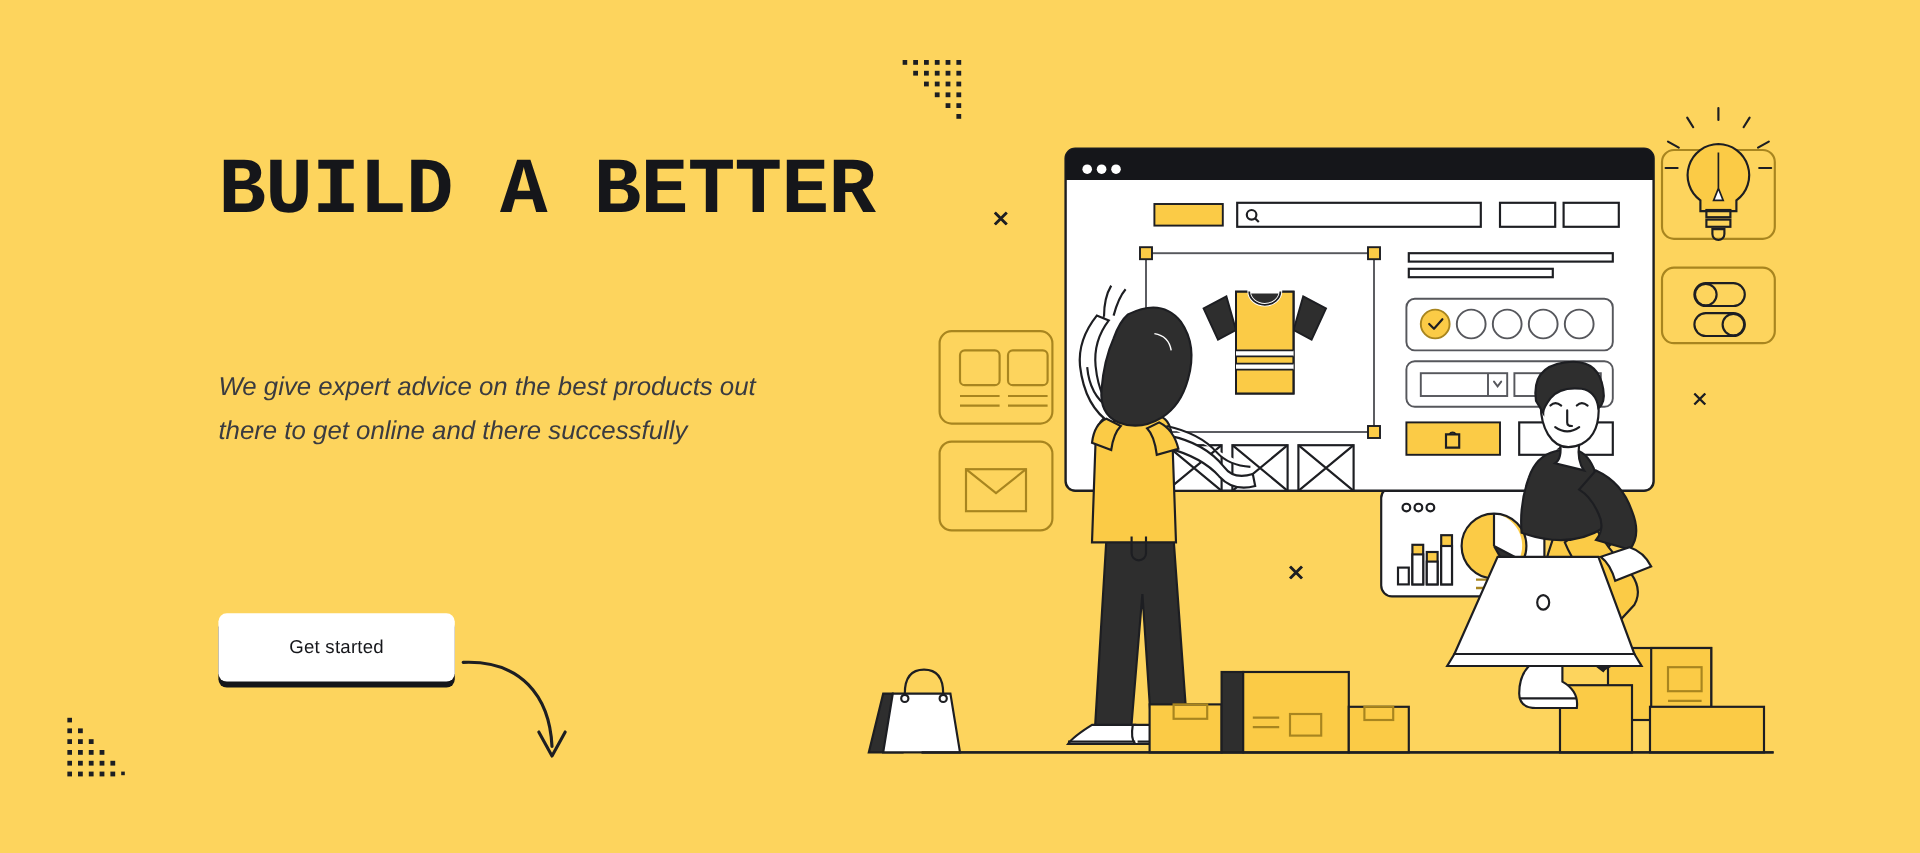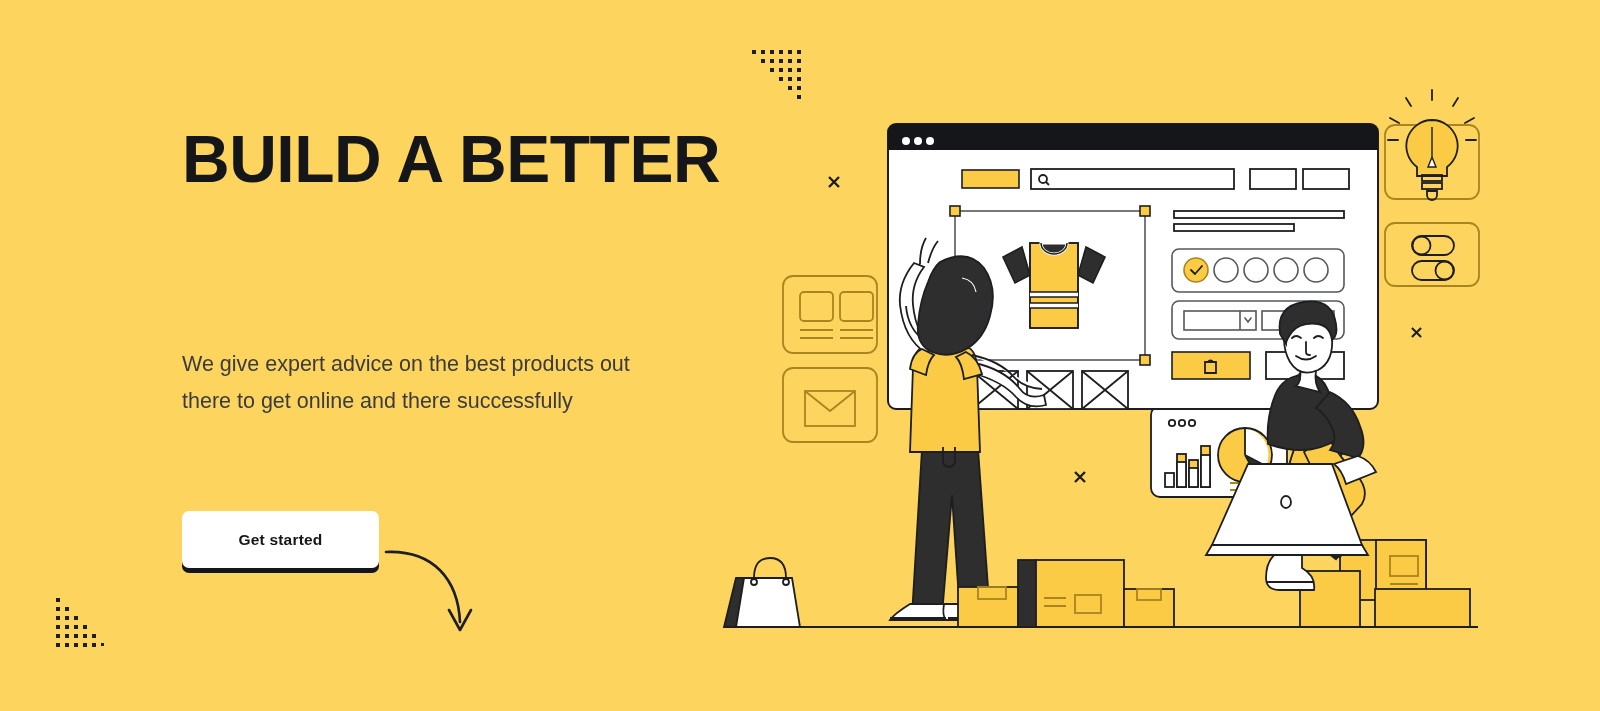--- a/index.html
+++ b/index.html
@@ -8,44 +8,45 @@
   body{
     background:#FDD45D;
     font-family:"Liberation Sans", sans-serif;
     position:relative;
   }
   .stage{ position:absolute; inset:0; width:1600px; height:711px; }
 
   
   .copy{ position:absolute; left:182px; top:118px; width:600px; }
   .headline{
-    font-family:Liberation Sans, sans-serif;
+    font-family:Liberation Mono, monospace;
     font-weight:700;
     font-size:66px;
     line-height:83px;
     letter-spacing:-0.5px;
     color:#15161A;
     text-transform:uppercase;
   }
   .subtitle{
-    margin-top:62px;
+    margin-top:20px;
     font-size:21.5px;
     line-height:37px;
     color:#3A3B40;
     max-width:545px;
+    font-style:italic;
   }
   .cta-wrap{ position:absolute; left:182px; top:511px; }
   .cta{
     position:relative;
     display:flex; align-items:center; justify-content:center;
     width:197px; height:57px;
     background:#fff;
     border-radius:7px;
     color:#15161A;
-    font-size:15.5px; font-weight:700;
+    font-size:15.5px; font-weight:400;
     letter-spacing:.2px;
     box-shadow:0 5px 0 0 #15161A;
     cursor:pointer;
     user-select:none;
   }
   .arrow-svg{ position:absolute; left:200px; top:25px; }
 
   
   .dots{ position:absolute; }
   .xmark{ position:absolute; font-weight:700; color:#2A2B2F; line-height:1; }

